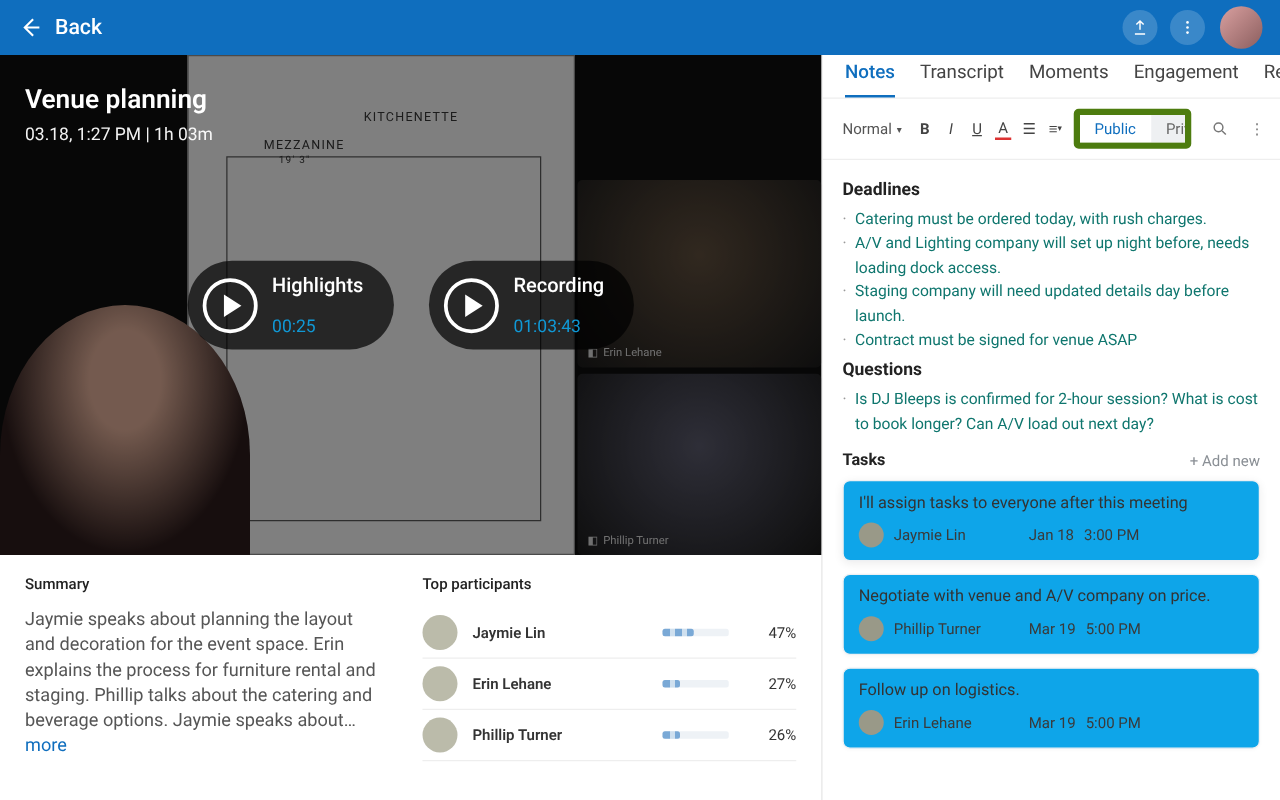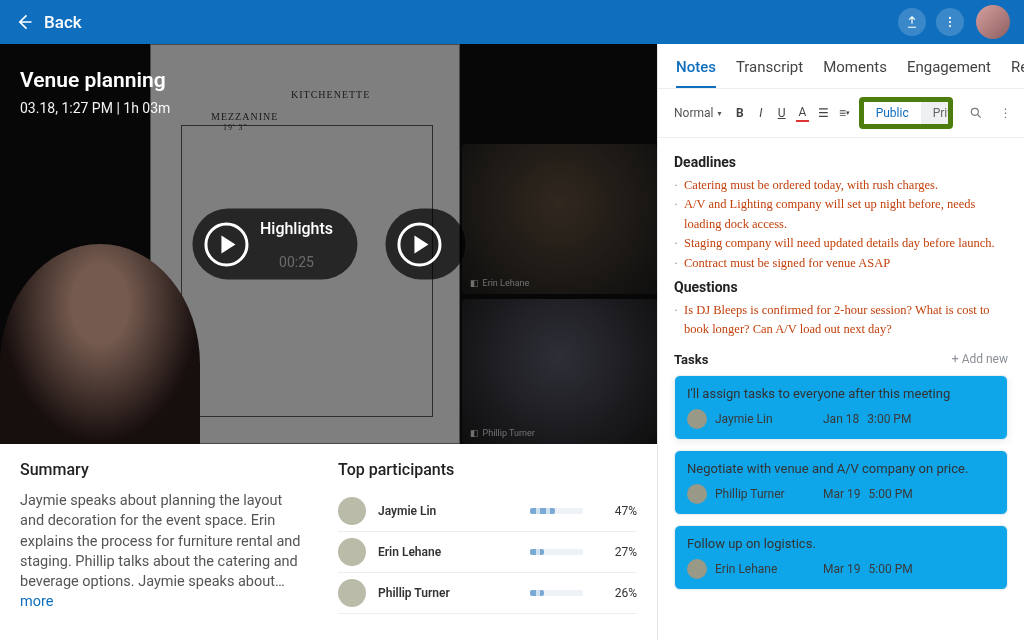--- a/index.html
+++ b/index.html
@@ -7,66 +7,66 @@
   .topbar { height: 44px; background: #0F6EBE; display: flex; align-items: center; padding: 0 14px; color: #fff; }
   .back-arrow { width: 20px; height: 20px; margin-right: 10px; cursor: pointer; }
   .back-text { font-size: 17px; font-weight: 500; }
   .topbar-spacer { flex: 1; }
   .topbar-btn { width: 28px; height: 28px; border-radius: 50%; background: rgba(255,255,255,0.18); display: flex; align-items: center; justify-content: center; margin-left: 10px; cursor: pointer; }
   .avatar-top { width: 34px; height: 34px; border-radius: 50%; background: linear-gradient(135deg,#d9a0a0,#8b5e5e); margin-left: 12px; }
   .main { display: flex; height: 596px; }
   .left { width: 657px; display: flex; flex-direction: column; }
   .video-area { position: relative; height: 400px; background: #1a1a1a; overflow: hidden; }
   .video-bg { position: absolute; inset: 0; background:#0d0d0d; }
-  .floorplan { position: absolute; left: 150px; top: 0; width: 310px; height: 400px; background: #e8e8e8; border: 1px solid #888; font-family: Liberation Serif, serif; }
+  .floorplan { position: absolute; left: 150px; top: 0; width: 310px; height: 400px; background: #e8e8e8; border: 1px solid #888; }
   .floorplan::before { content:""; position:absolute; left:30px; top:80px; width:250px; height:290px; border:1px solid #555; }
   .fp-label { position:absolute; font-size:10px; color:#333; letter-spacing:1px; }
   .person-vid { position:absolute; background:#333; border-radius:4px; }
   .pv1 { right:0; top:100px; width:195px; height:150px; background: radial-gradient(circle at 50% 40%, #5a4a3a, #1a1a1a); }
   .pv2 { right:0; top:255px; width:195px; height:145px; background: radial-gradient(circle at 50% 40%, #556, #1a1a1a); }
   .pv-label { position:absolute; bottom:6px; left:8px; font-size:9px; color:#ccc; display:flex; align-items:center; gap:4px;}
   .person-main { position:absolute; left:0; bottom:0; width:200px; height:200px; background: radial-gradient(ellipse at 50% 30%, #d4a590 20%, #2a1a1a 70%); border-radius: 50% 50% 0 0 / 60% 60% 0 0; }
   .overlay-dark { position:absolute; inset:0; background: rgba(0,0,0,0.45); }
   .meeting-title { position:absolute; top:24px; left:20px; color:#fff; }
   .meeting-title h1 { font-size:21px; font-weight:600; }
   .meeting-title .sub { font-size:14px; margin-top:8px; opacity:0.95; }
   .play-pills { position:absolute; top:50%; left:50%; transform:translate(-50%,-50%); display:flex; gap:28px; }
-  .pill { background: rgba(0,0,0,0.7); border-radius: 40px; padding: 10px 24px 10px 12px; display:flex; align-items:center; gap:12px; cursor:pointer;text-align:center; }
+  .pill { background: rgba(0,0,0,0.7); border-radius: 40px; padding: 10px 24px 10px 12px; display:flex; align-items:center; gap:12px; cursor:pointer; }
   .play-circle { width:44px; height:44px; border:3px solid #fff; border-radius:50%; display:flex; align-items:center; justify-content:center; }
   .play-tri { width:0; height:0; border-left:14px solid #fff; border-top:9px solid transparent; border-bottom:9px solid transparent; margin-left:4px;}
   .pill-text .t1 { color:#fff; font-size:16px; font-weight:500; }
-  .pill-text .t2 { color:#737373; font-size:14px; opacity:0.9; margin-top:16px;}
+  .pill-text .t2 { color:#0ea5e9; font-size:14px; opacity:0.9; margin-top:16px;}
   .bottom-left { display:flex; padding:16px 20px; gap:28px; }
   .summary { width:290px; }
-  .sec-h { font-size:16px; font-weight:500; color:#222; margin-bottom:12px;}
+  .sec-h { font-size:12px; font-weight:500; color:#222; margin-bottom:12px;}
   .summary-text { font-size:14.5px; color:#555; line-height:1.4; }
   .more-link { color:#0F6EBE; cursor:pointer; }
   .participants { flex:1; }
   .part-row { display:flex; align-items:center; gap:12px; padding:6px 0; border-bottom:1px solid #eee;}
   .part-avatar { width:28px; height:28px; border-radius:50%; background:#bba; }
   .part-name { font-size:12px; font-weight:600; flex:0 0 140px; color:#333;}
   .part-bar { flex:1; height:6px; background:#eef2f6; position:relative; border-radius:2px; margin-right:8px; }
   .part-bar-fill { position:absolute; left:0; top:0; height:100%; background:repeating-linear-gradient(90deg,#7aa9d6 0 6px, #cfe0ef 6px 10px); border-radius:2px; }
   .part-pct { font-size:12px; color:#333; width:34px; text-align:right;}
   .right { width:367px; border-left:1px solid #e6e6e6; display:flex; flex-direction:column; background:#fff; }
-  .tabs { display:flex; gap:20px; padding:14px 18px 0; border-bottom:1px solid #eee;}
+  .tabs { display:flex; gap:20px; padding:4px 18px 0; border-bottom:1px solid #eee;}
   .tab { font-size:15px; color:#444; padding-bottom:10px; cursor:pointer; }
   .tab.active { color:#0F6EBE; border-bottom:2px solid #0F6EBE; font-weight:500;}
   .toolbar { display:flex; align-items:center; gap:8px; padding:8px 12px; border-bottom:1px solid #eee; font-size:12px; color:#555;}
   .tool-sel { display:flex; align-items:center; gap:4px; padding:2px 4px;}
   .tool-btn { width:18px; height:18px; display:flex; align-items:center; justify-content:center; cursor:pointer; font-size:12px; color:#444;}
   .pub-priv { margin-left:auto; display:flex; border:5px solid #4d7c0f; border-radius:4px; overflow:hidden;}
   .pub-priv span { padding:4px 12px; font-size:12px; cursor:pointer; }
   .pub { color:#0F6EBE; background:#fff;}
   .priv { background:#eef0f2; color:#666;}
   .tool-icon { width:18px; height:18px; margin-left:8px; cursor:pointer; color:#777; display:flex; align-items:center; justify-content:center;}
   .notes-body { padding:10px 16px; overflow-y:auto; flex:1;}
   .note-h { font-size:14px; font-weight:700; color:#222; margin:6px 0;}
   .note-list { list-style:none; }
-  .note-list li { font-size:12.5px; color:#c2410c; line-height:1.55; position:relative; padding-left:10px;font-family:Liberation Serif, serif;}
+  .note-list li { font-size:12.5px; color:#0f766e; line-height:1.55; position:relative; padding-left:10px;}
   .note-list li::before { content:"·"; position:absolute; left:0; color:#999;}
   .tasks-hdr { display:flex; align-items:center; justify-content:space-between; margin:12px 0 8px; font-size:13px; font-weight:700; color:#222;}
   .add-new { color:#8a8f95; font-size:12px; font-weight:400; cursor:pointer;}
   .task-card { background:#0ea5e9; border:1px solid #edf0f3; border-radius:6px; padding:10px 12px; margin-bottom:10px; box-shadow:0 1px 3px rgba(0,0,0,0.03);}
   .task-card.first { box-shadow:0 2px 8px rgba(0,0,0,0.07);}
   .task-title { font-size:13px; color:#333; margin-bottom:8px;}
   .task-meta { display:flex; align-items:center; gap:8px; font-size:12px; color:#3a3a3a;}
   .task-avatar { width:20px; height:20px; border-radius:50%; background:#998;}
   .task-assignee { width:100px; }
   .task-date { }
@@ -124,20 +124,24 @@
             </div>
           <div class="pill-text">
             <div class="t1">Highlights</div>
             <div class="t2">00:25</div>
           </div>
         </div>
         <div class="pill">
           <div class="play-circle">
               <div class="play-tri"></div>
             </div>
+          <div class="pill-text">
+            <div class="t1">Recording</div>
+            <div class="t2">01:03:43</div>
+          </div>
         </div>
       </div>
     </div>
     <div class="bottom-left">
       <div class="summary">
         <div class="sec-h">Summary</div>
         <div class="summary-text"><span>Jaymie speaks about planning the layout and decoration for the event space. Erin explains the process for furniture rental and staging. Phillip talks about the catering and beverage options. Jaymie speaks about…</span><span class="more-link">more</span></div>
       </div>
       <div class="participants">
         <div class="sec-h">Top participants</div>

